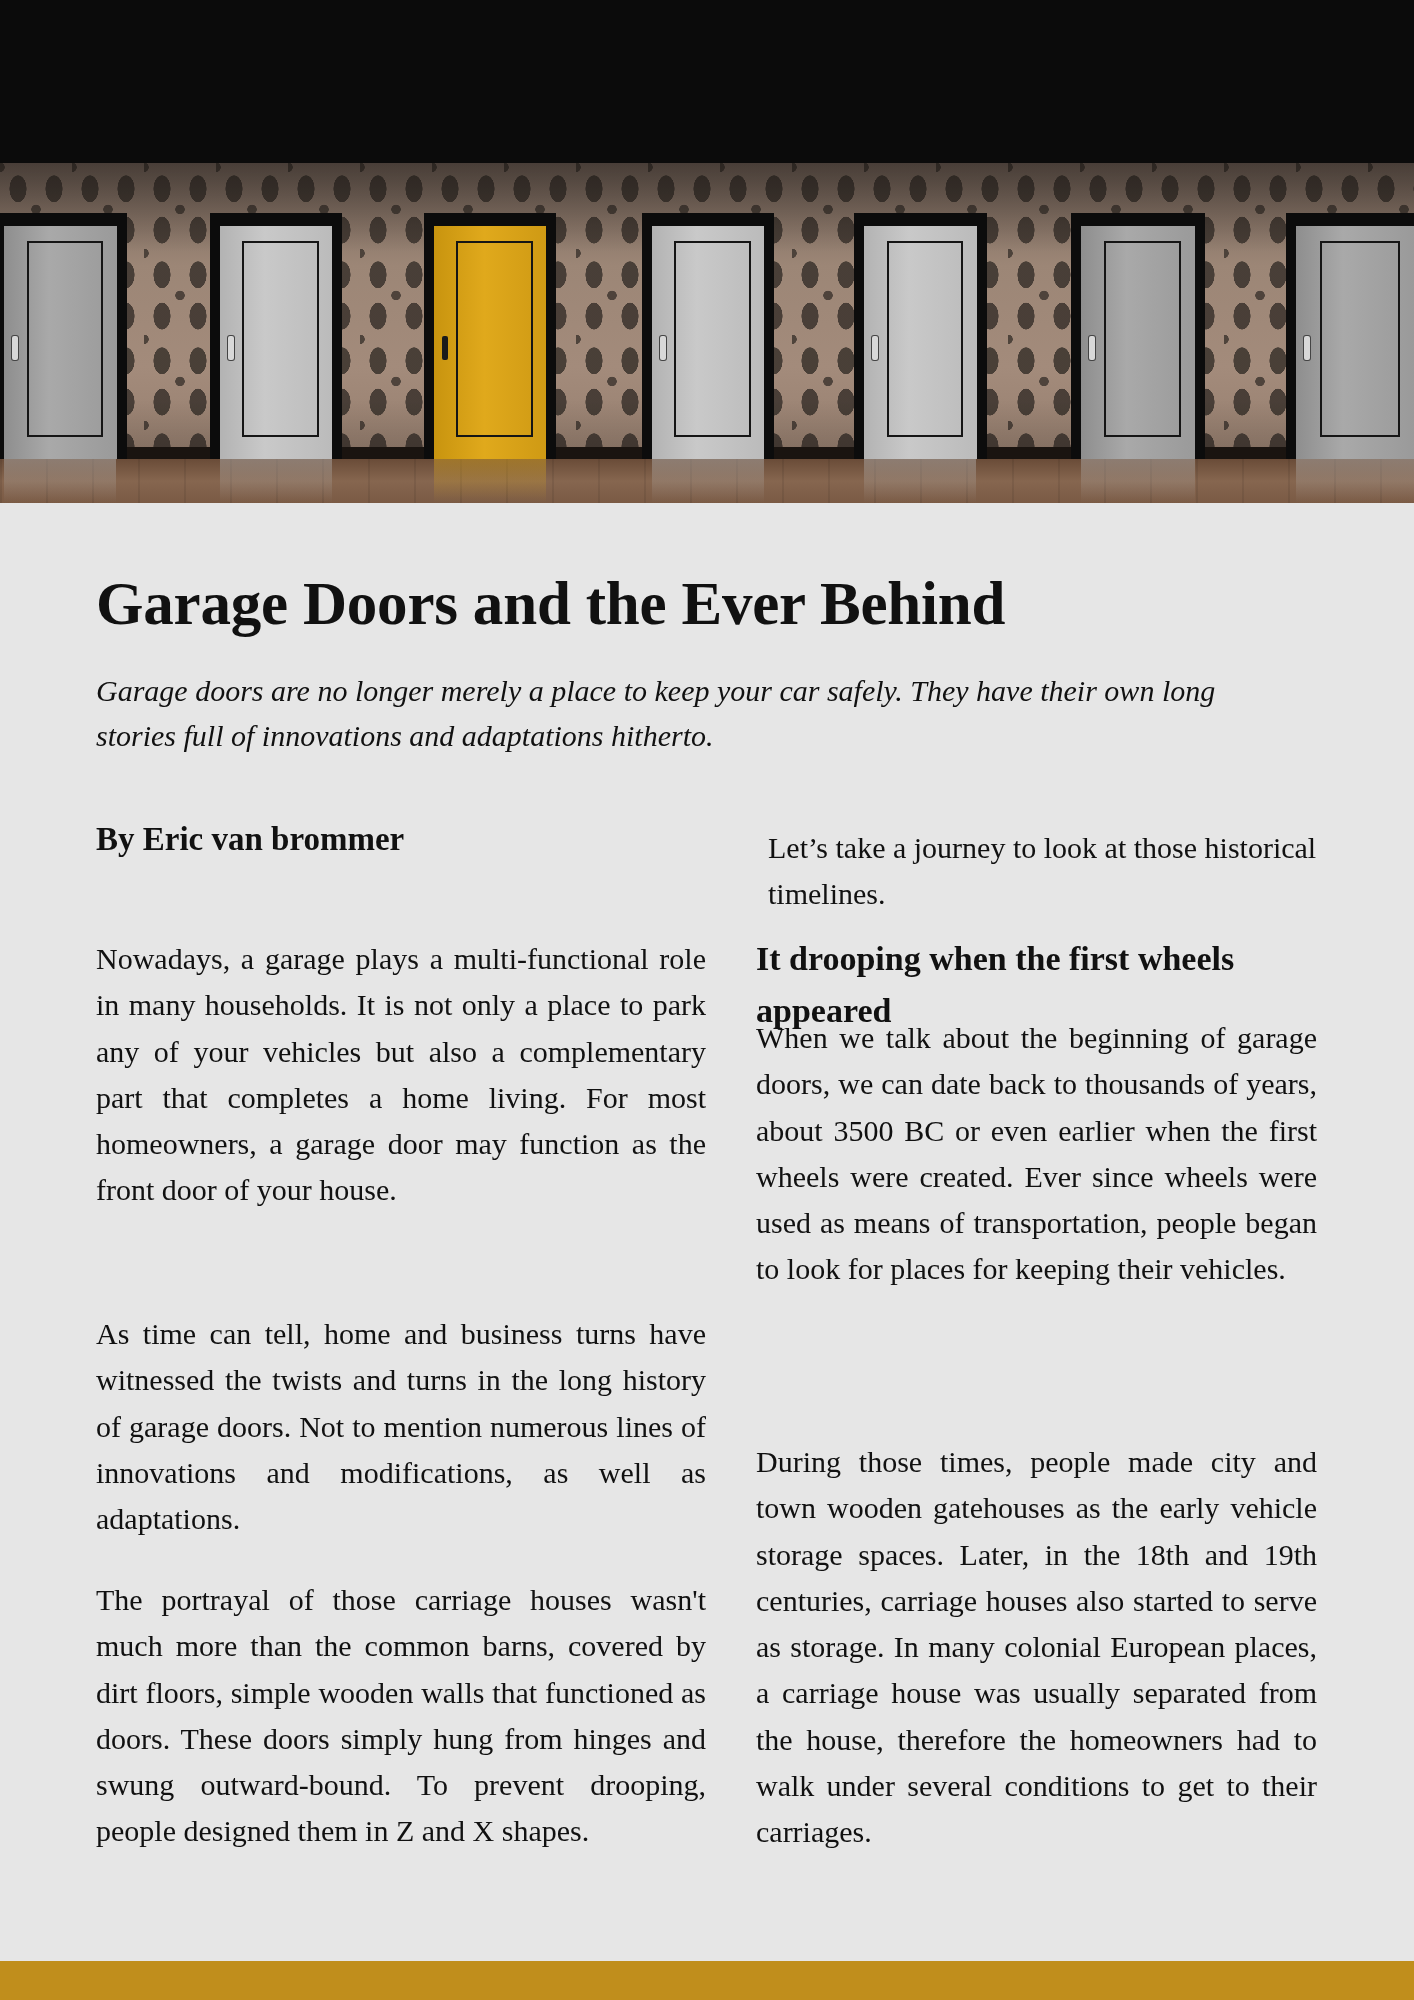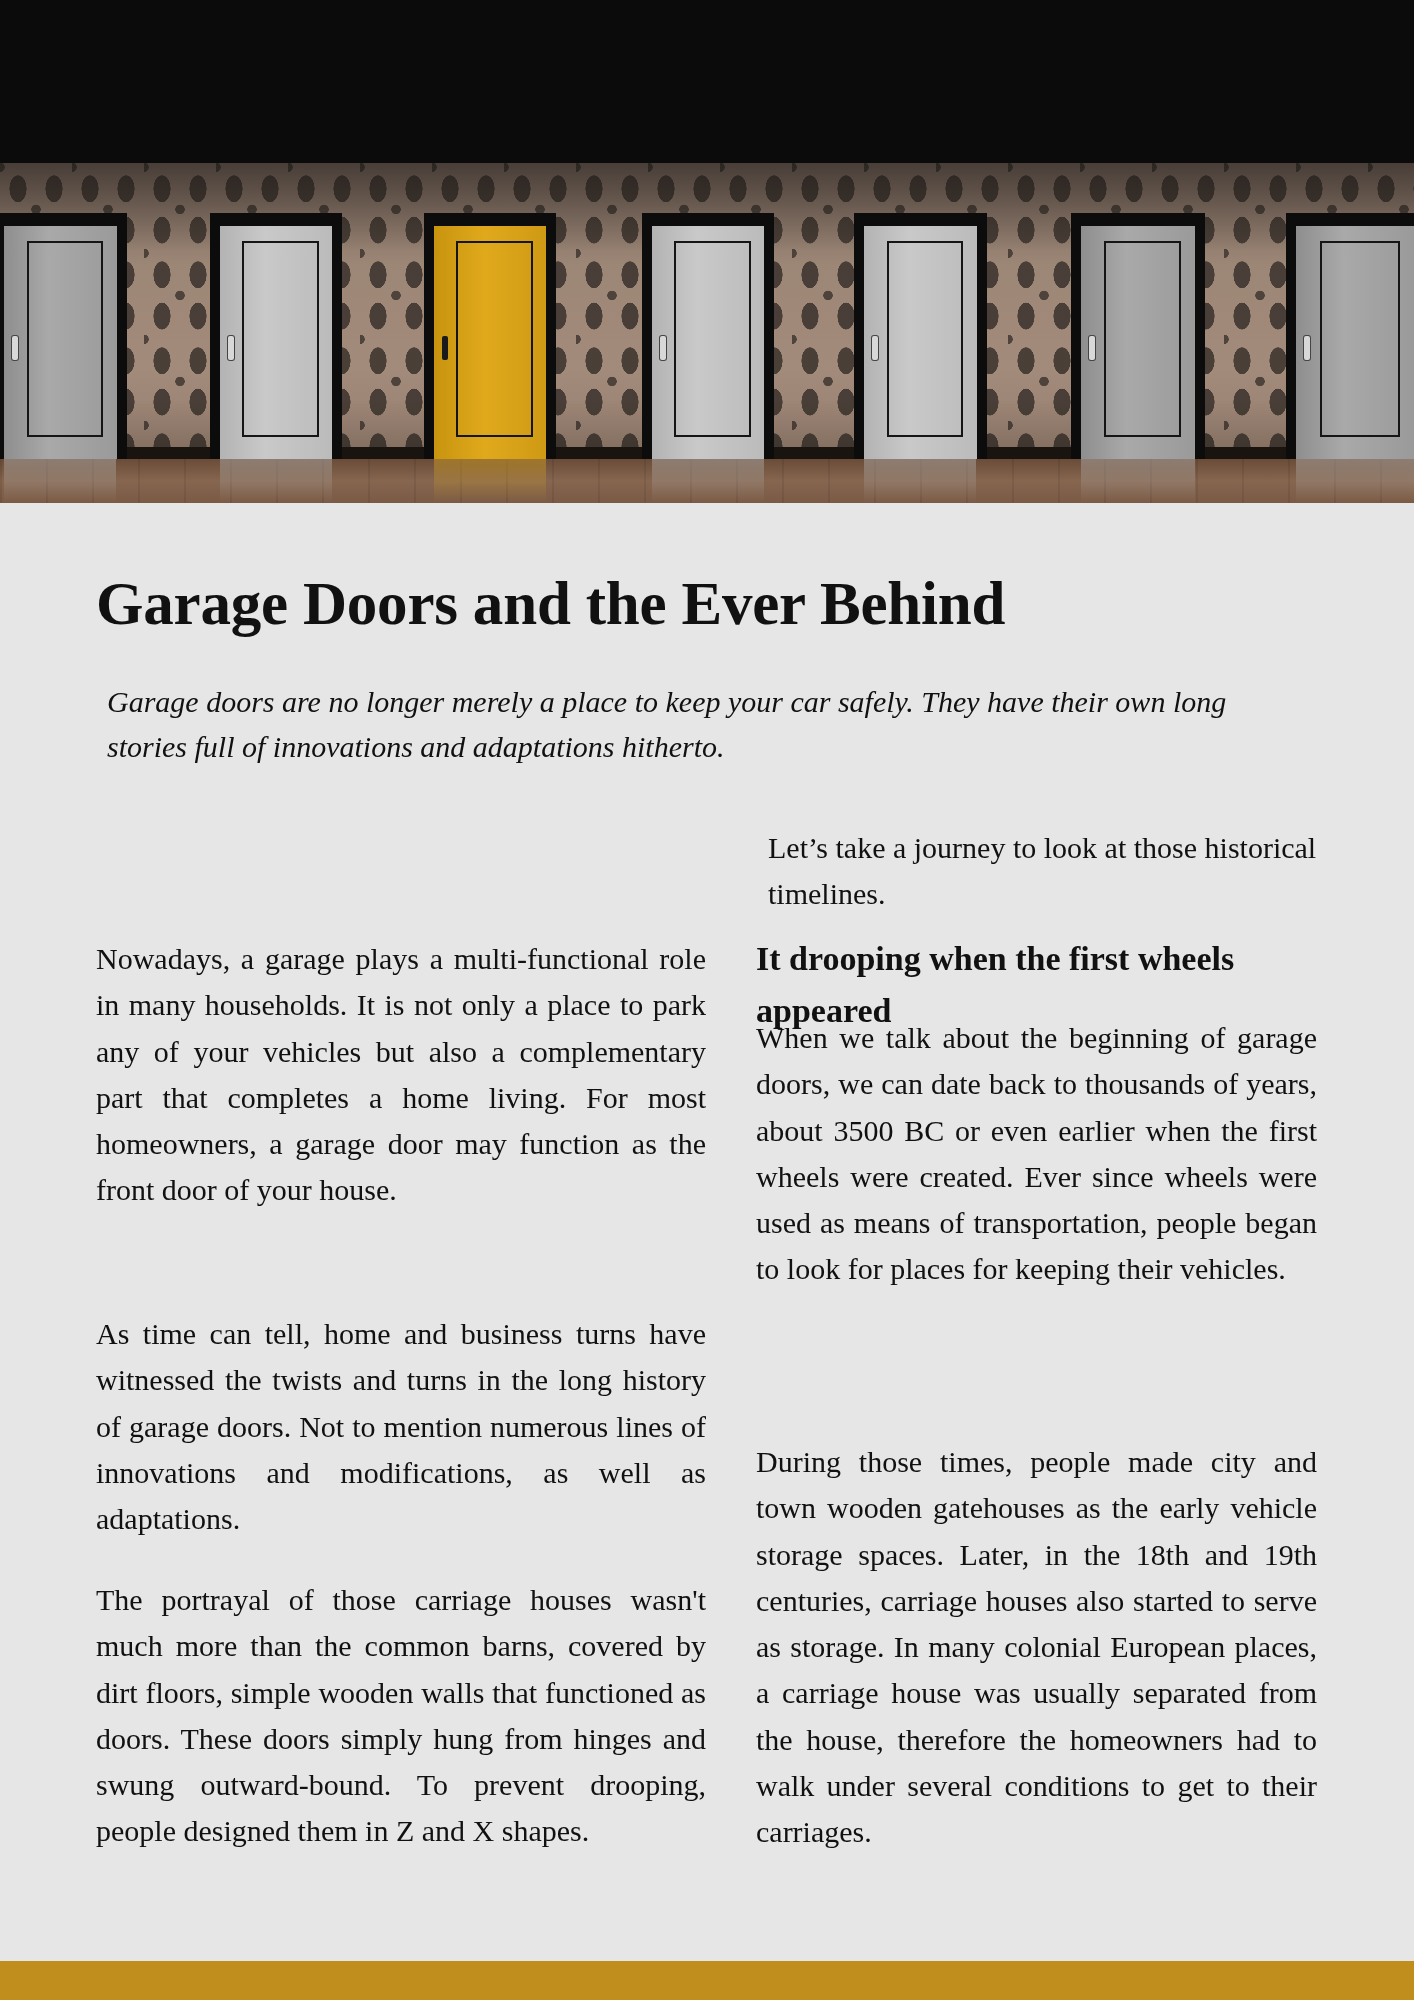--- a/index.html
+++ b/index.html
@@ -46,21 +46,21 @@
   .door-handle.dark { background:#1a1a1a; box-shadow:none; }
   .reflection { position:absolute; top:296px; height:44px; opacity:.45; }
   .reflection.grey { background:linear-gradient(180deg,#b8b8b8,transparent); }
   .reflection.yellow { background:linear-gradient(180deg,#e0a91c,transparent); }
 
   .title {
     position:absolute; left:96px; top:568px; margin:0;
     font-size:61px; font-weight:bold; line-height:72px; white-space:nowrap; letter-spacing:-0.2px;
   }
   .subtitle {
-    position:absolute; left:96px; top:668px; width:1200px; margin:11px;
+    position:absolute; left:96px; top:668px; width:1200px; margin:0;
     font-size:30px; font-style:italic; line-height:45px;
   }
   .byline {
     position:absolute; left:96px; top:814px; margin:0;
     font-size:33px; font-weight:bold; line-height:50px; white-space:nowrap;
   }
   .para {
     position:absolute; margin:0; font-size:30px; line-height:46.3px;
     text-align:justify; text-align-last:left;
   }
@@ -138,20 +138,21 @@
         <div class="door-handle"></div>
       </div>
   </div>
   <div class="reflection grey" style="left:1296px;width:118px;"></div>
 </div>
 
 <h1 class="title">Garage Doors and the Ever Behind</h1>
 <p class="subtitle">Garage doors are no longer merely a place to keep your car safely. They have their own long stories full of innovations and adaptations hitherto.</p>
 
 <div class="byline">
+  <div>By Eric van brommer</div>
 </div>
 
 <p class="para col-left" style="top:936px;">Nowadays, a garage plays a multi-functional role in many households. It is not only a place to park any of your vehicles but also a complementary part that completes a home living. For most homeowners, a garage door may function as the front door of your house.</p>
 <p class="para col-left" style="top:1311px;">As time can tell, home and business turns have witnessed the twists and turns in the long history of garage doors. Not to mention numerous lines of innovations and modifications, as well as adaptations.</p>
 <p class="para col-left" style="top:1577px;">The portrayal of those carriage houses wasn't much more than the common barns, covered by dirt floors, simple wooden walls that functioned as doors. These doors simply hung from hinges and swung outward-bound. To prevent drooping, people designed them in Z and X shapes.</p>
 
 <p class="intro">Let’s take a journey to look at those historical timelines.</p>
 <h2 class="section-heading">It drooping when the first wheels appeared</h2>
 
 <p class="para col-right" style="top:1015px;">When we talk about the beginning of garage doors, we can date back to thousands of years, about 3500 BC or even earlier when the first wheels were created. Ever since wheels were used as means of transportation, people began to look for places for keeping their vehicles.</p>

